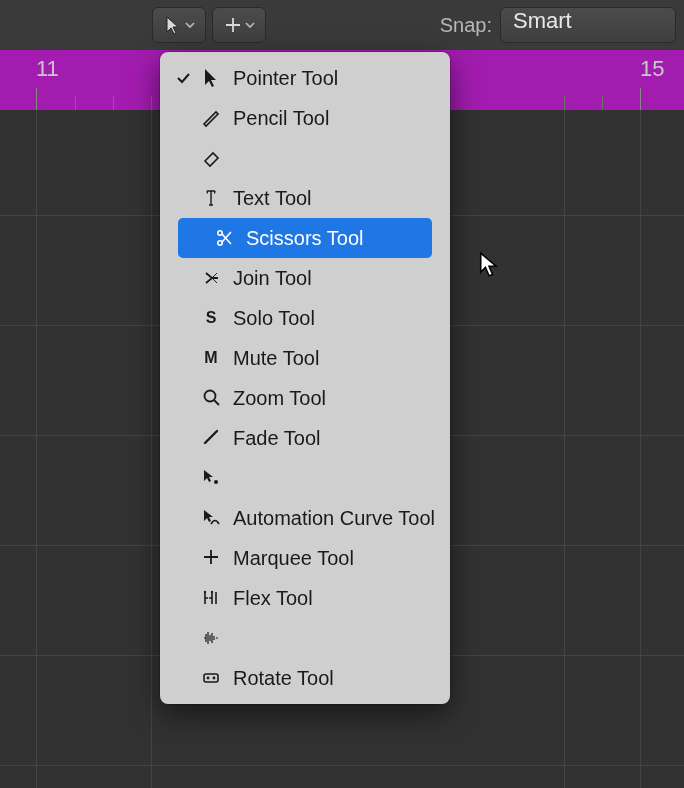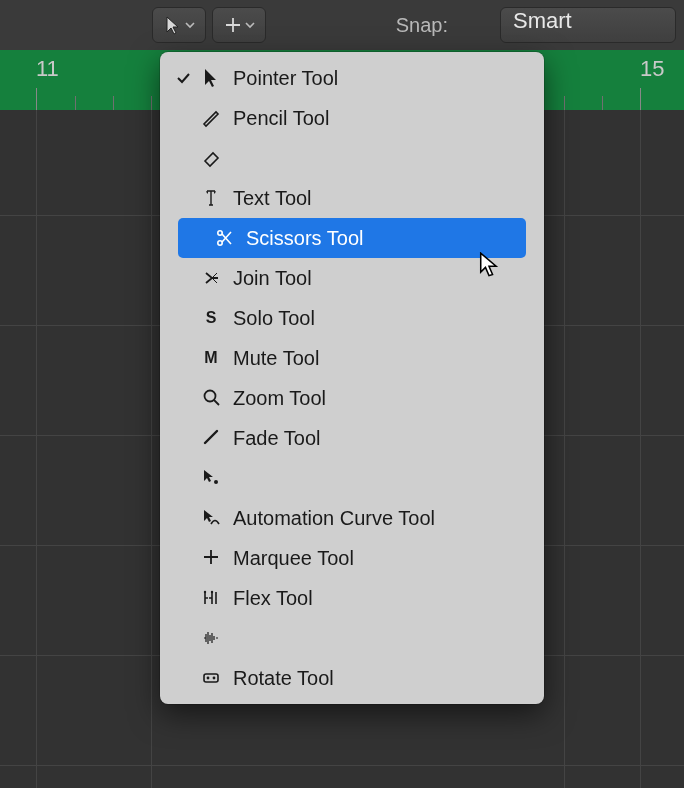--- a/index.html
+++ b/index.html
@@ -23,51 +23,50 @@
     display:flex;align-items:center;justify-content:center;
     margin-right:6px;
     gap:3px;
   }
   .tool-btn svg{display:block;}
   .chev{width:10px;height:10px;}
   .snap-area{
     position:absolute;right:0;top:0;height:50px;
     display:flex;align-items:center;
     padding-right:8px;
-    gap:44px;
   }
   .snap-label{font-size:20px;color:#b8b8b8;margin-right:8px;}
   .snap-select{
     height:34px;min-width:150px;
     background:linear-gradient(#4b4b4b,#3f3f3f);
     border:1px solid #2a2a2a;border-radius:6px;
     display:flex;align-items:flex-start;padding:0 12px;
     font-size:22px;color:#e8e8e8;
   }
   .ruler{
     position:absolute;top:50px;left:0;right:0;height:60px;
-    background:#15803d;
+    background:#a21caf;
     border-bottom:1px solid #202020;
   }
   .ruler-num{
     position:absolute;top:6px;font-size:22px;color:#c9c9c9;font-weight:400;
   }
   .ruler-tick{
     position:absolute;bottom:0;width:1px;height:14px;background:#707070;
   }
   .ruler-tick.big{height:22px;background:#888;}
   .grid-body{
     position:absolute;top:110px;left:0;right:0;bottom:0;
     background:#323232;
   }
   .vline{position:absolute;top:0;bottom:0;width:1px;background:#444;}
   .hline{position:absolute;left:0;right:0;height:1px;background:#444;}
   
   .menu{
-    position:absolute;left:160px;top:52px;width:384px;
+    position:absolute;left:160px;top:52px;width:290px;
     background:#cfcfcf;
     border-radius:8px;
     box-shadow:0 10px 30px rgba(0,0,0,.55),0 0 0 1px rgba(0,0,0,.15);
     padding:6px 0;
   }
   .menu-item{
     height:40px;display:flex;align-items:center;
     padding:0 14px 0 10px;
     font-size:20px;color:#1a1a1a;
     position:relative;

